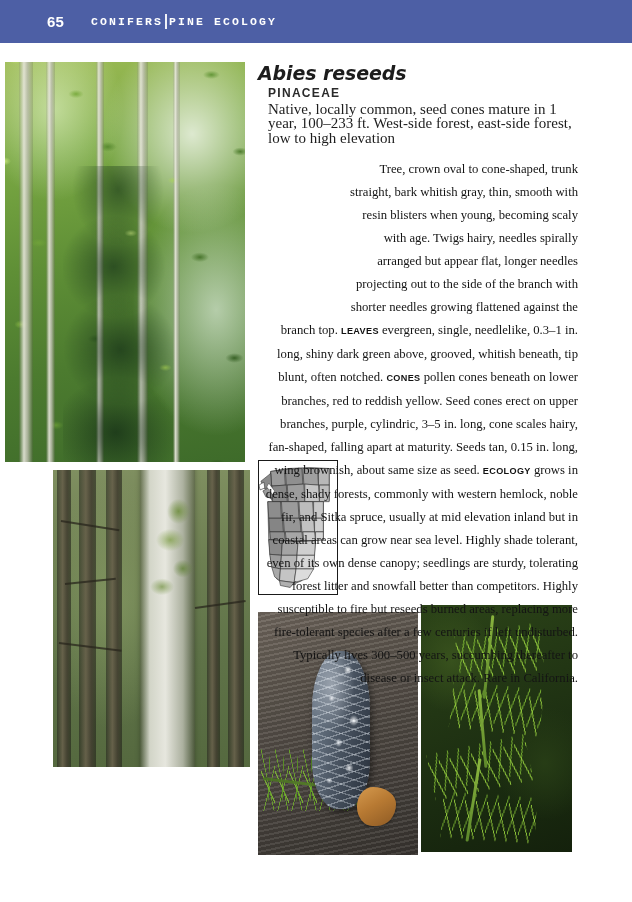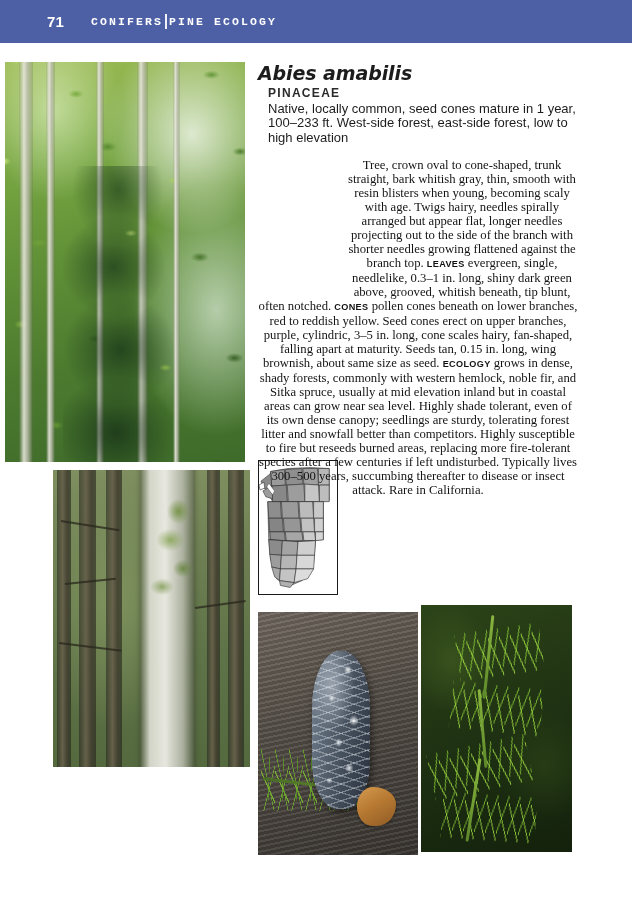--- a/index.html
+++ b/index.html
@@ -202,29 +202,29 @@
     font-family:"Liberation Sans", sans-serif;
     font-weight:bold;font-size:12px;letter-spacing:1.3px;
     color:#2a2a2a;margin:0 0 2px 10px;
   }
   .common{
     font-family:"Liberation Sans", sans-serif;
     font-weight:bold;font-size:11.5px;letter-spacing:.45px;
     color:#3a5a9c;margin:0 0 2px 10px;
   }
   .summary{
-    font-family:Liberation Sans, sans-serif;
-    font-size:13px;line-height:14.6px;color:#1d1d1d;
+    font-family:Liberation Serif, serif;
+    font-size:15px;line-height:14.6px;color:#1d1d1d;
     margin:0 0 12px 10px;
   }
   .body{
     margin-top:7px;
     font-family:"Liberation Serif", serif;
-    font-size:12.7px;line-height:14px;color:#141414;
-    text-align:center;
+    font-size:12.7px;line-height:23px;color:#141414;
+    text-align:right;
   }
   .body p{margin:0;}
   .caps{
     font-family:"Liberation Sans", sans-serif;
     font-weight:bold;font-size:9.1px;letter-spacing:.35px;
     color:#111111;
   }
 
   
   .mapfloat{
@@ -236,21 +236,21 @@
     position:absolute;left:258px;top:460px;width:80px;height:135px;
     border:1px solid #1a1a1a;background:#ffffff;box-sizing:border-box;
   }
   .mapbox svg{display:block;width:100%;height:100%;}
 </style>
 </head>
 <body>
 
 <div class="runhead">
   <div class="runhead-inner">
-    <span class="folio">71</span>
+    <span class="folio">65</span>
     <span class="runhead-text">
       <span>CONIFERS</span>
       <span class="rule-v"></span>
       <span>PINE ECOLOGY</span>
     </span>
   </div>
 </div>
 
 <div class="photo" id="photo-forest-canopy">
   <div class="base"></div>
@@ -344,21 +344,21 @@
       <path d="M13 108 L22 110 L21 122 L16 118 Z" fill="#a8a8a8"></path>
       <path d="M22 110 L38 110 L36 124 L21 122 Z" fill="#c4c4c4"></path>
       <path d="M38 110 L56 110 L50 120 L36 124 Z" fill="#dcdcdc"></path>
       <path d="M21 122 L36 124 L32 129 L22 127 Z" fill="#b0b0b0"></path>
     </g>
   </svg>
 </div>
 
 <div class="textcol">
 
-  <h1 class="sciname">Abies amabilis</h1>
+  <h1 class="sciname">Abies reseeds</h1>
   <div class="family">PINACEAE</div>
   <div class="summary">Native, locally common, seed cones mature in 1 year, 100–233 ft. West-side forest, east-side forest, low to high elevation</div>
 
   <div class="body">
     <div class="mapfloat"></div>
     <p><span>Tree, crown oval to cone-shaped, trunk straight, bark whitish gray, thin, smooth with resin blisters when young, becoming scaly with age. Twigs hairy, needles spirally arranged but appear flat, longer needles projecting out to the side of the branch with shorter needles growing flattened against the branch top. </span><span class="caps">LEAVES</span><span> evergreen, single, needlelike, 0.3–1 in. long, shiny dark green above, grooved, whitish beneath, tip blunt, often notched. </span><span class="caps">CONES</span><span> pollen cones beneath on lower branches, red to reddish yellow. Seed cones erect on upper branches, purple, cylindric, 3–5 in. long, cone scales hairy, fan-shaped, falling apart at maturity. Seeds tan, 0.15 in. long, wing brownish, about same size as seed. </span><span class="caps">ECOLOGY</span><span> grows in dense, shady forests, commonly with western hemlock, noble fir, and Sitka spruce, usually at mid elevation inland but in coastal areas can grow near sea level. Highly shade tolerant, even of its own dense canopy; seedlings are sturdy, tolerating forest litter and snowfall better than competitors. Highly susceptible to fire but reseeds burned areas, replacing more fire-tolerant species after a few centuries if left undisturbed. Typically lives 300–500 years, succumbing thereafter to disease or insect attack. Rare in California.</span></p>
   </div>
 </div>
 
 </body></html>

